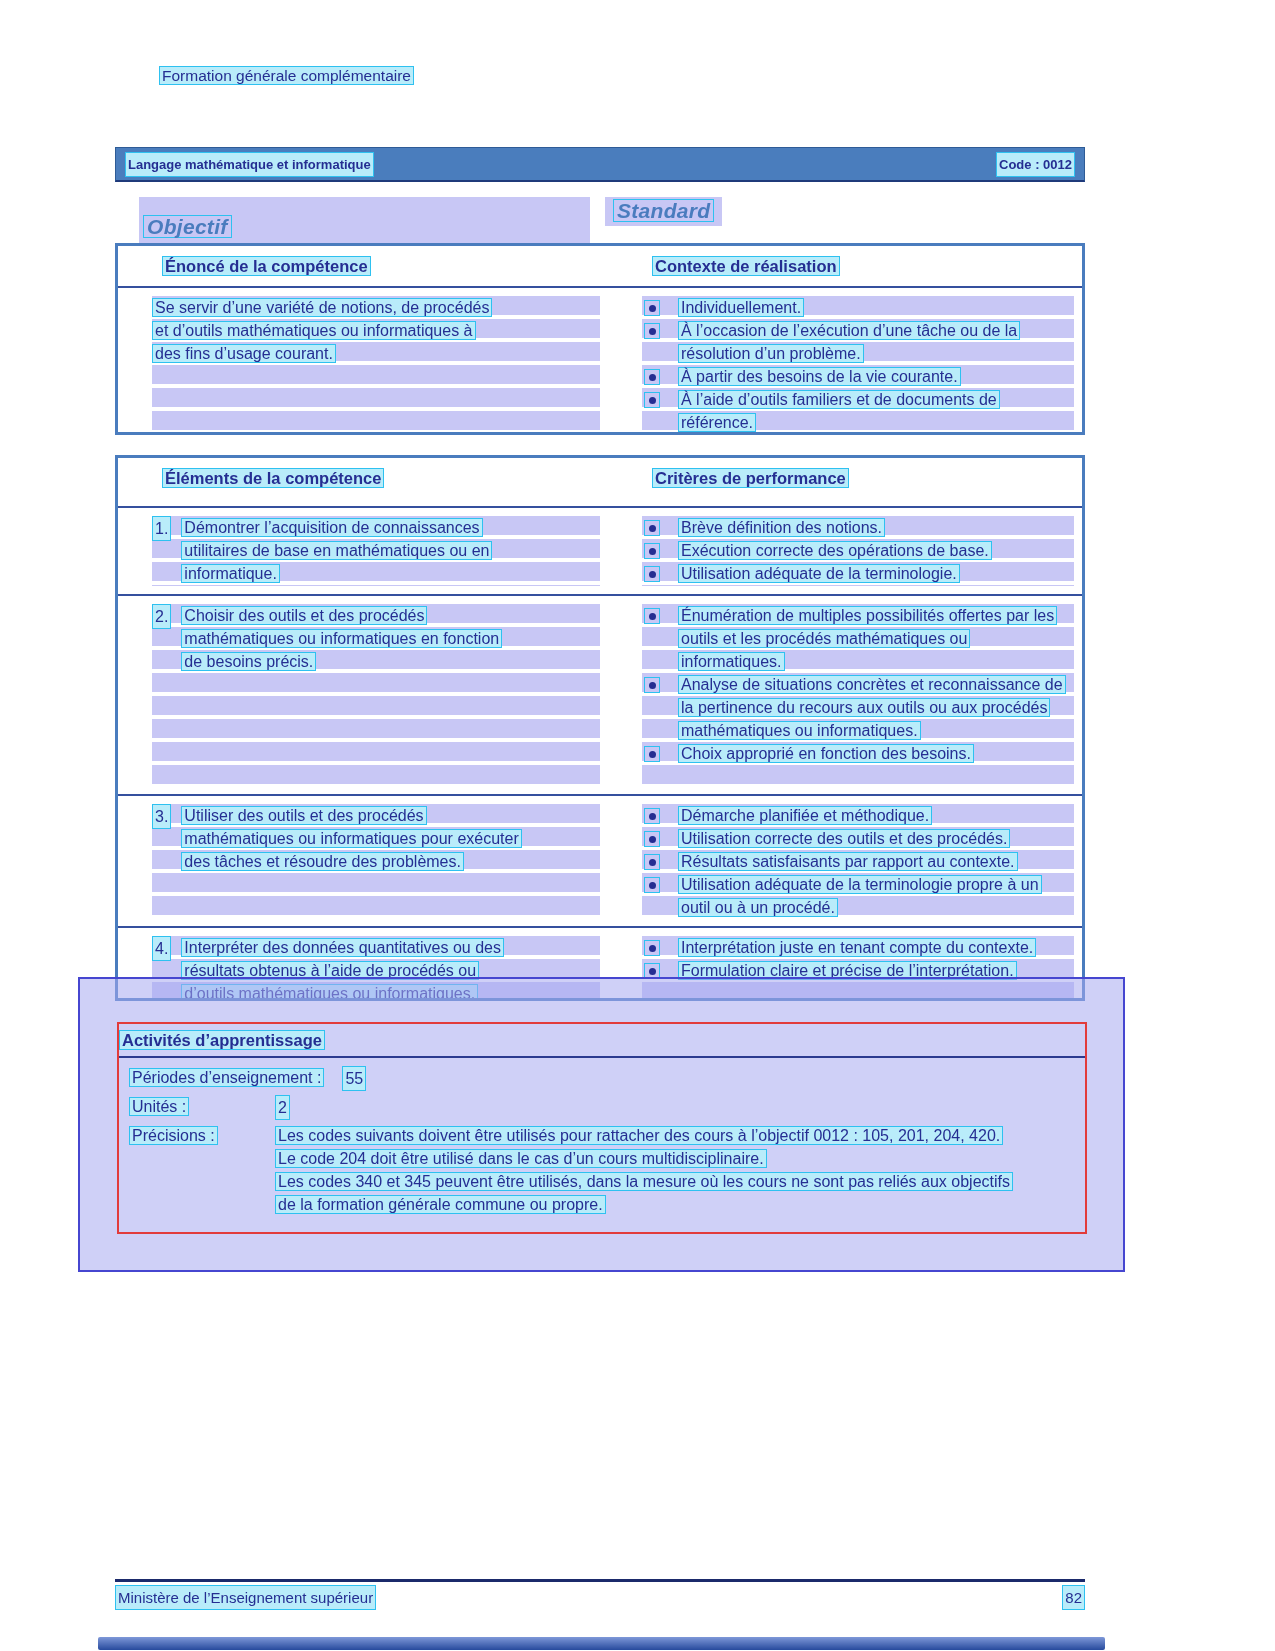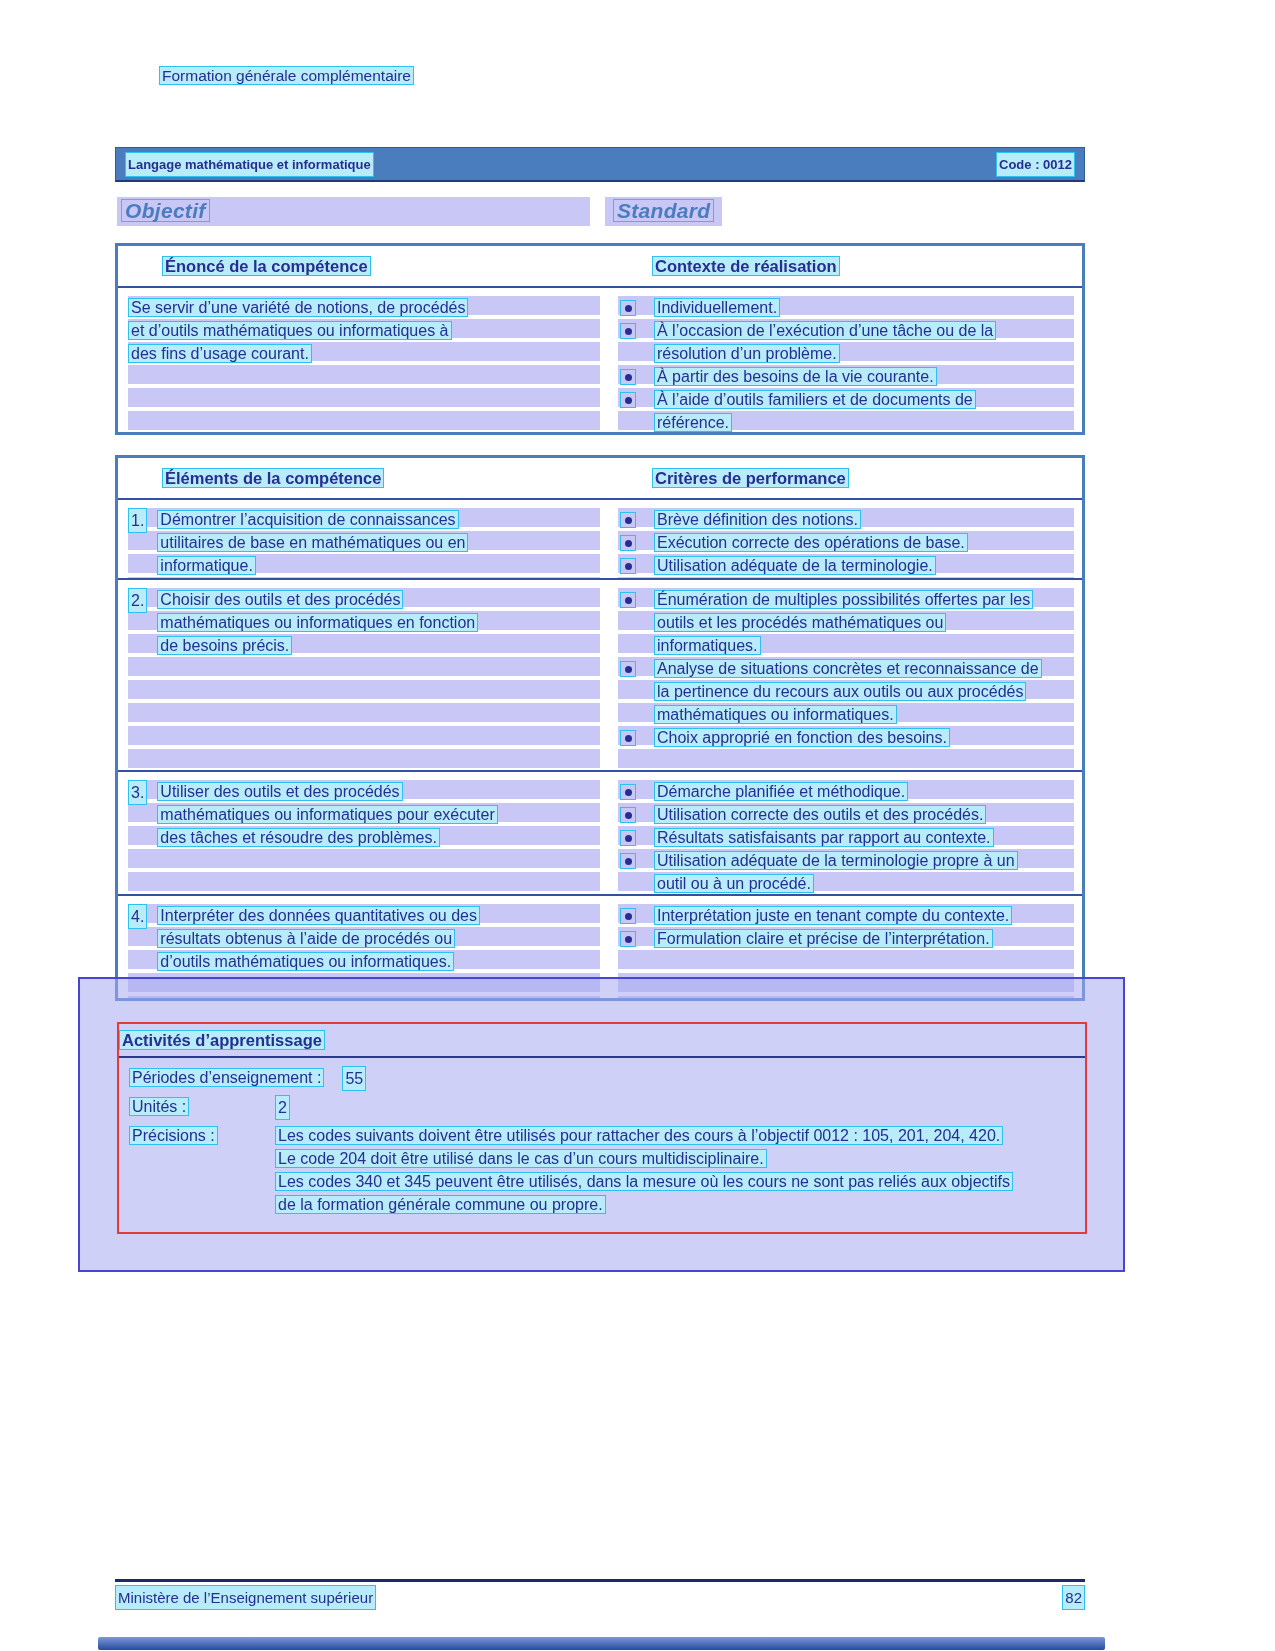--- a/index.html
+++ b/index.html
@@ -16,42 +16,43 @@
     padding:1px 3px;
     -webkit-box-decoration-break: clone;
     box-decoration-break: clone;
   }
 
   
   .stripes {
     background-image: repeating-linear-gradient(to bottom, #c8c7f5 0px, #c8c7f5 19px, rgba(0,0,0,0) 19px, rgba(0,0,0,0) 23px);
     background-origin: content-box;
     background-clip: content-box;
+    margin-left: 24px;
   }
 
   .top-label { position:absolute; left:115px; top:64px; font-size:15.5px;padding-left:44px; }
 
   .title-bar {
     position:absolute; left:115px; top:147px; width:970px; height:34px;
     background:#4a7dbd; border:1px solid #2e5b96; border-bottom:2px solid #1f3a7a;
     display:flex; align-items:center; justify-content:space-between;
     padding:16px 9px; font-size:13px; font-weight:bold;
   }
 
   .headings { position:absolute; left:115px; top:197px; width:970px; display:grid; grid-template-columns:490px 1fr; }
-  .heading-strip { margin-left:2px; margin-right:15px; background:#c8c7f5; padding:2px 4px; }
+  .heading-strip { margin-left:24px; margin-right:15px; background:#c8c7f5; padding:18px 4px; }
   .heading-pill { display:inline-block; background:#c8c7f5; padding:2px 8px; }
   .heading-word {
     color:#4a7cbe; font-style:italic; font-weight:bold; font-size:21px; letter-spacing:.3px;
     box-shadow: inset 0 0 0 1px #2ec1f0; padding:0 4px;
   }
 
   .tbl { position:absolute; left:115px; width:970px; border:3px solid #4a7cbe; background:#ffffff; display:grid; }
   .tbl1 { top:243px; height:192px; grid-template-rows:40px 1fr; }
-  .tbl2 { top:455px; height:546px; grid-template-rows:40px 80px 192px 124px 1fr; }
+  .tbl2 { top:455px; height:546px; grid-template-rows:40px 80px 192px 124px 1fr;gap:8px; }
   .trow { display:grid; grid-template-columns:490px 1fr; min-height:0; }
   .drow { border-top:2px solid #35509e; }
   .thead .th { padding:9px 0 0 10px; font-weight:bold; font-size:16.5px;margin-left:34px; }
   .cell { padding:8px 8px 0 10px; overflow:hidden; }
 
   .etext { max-width:340px; }
   .numcell { display:flex; align-items:flex-start; }
   .num { margin-right:10px; flex:none; }
 
   .bullet { display:flex; align-items:flex-start; }

